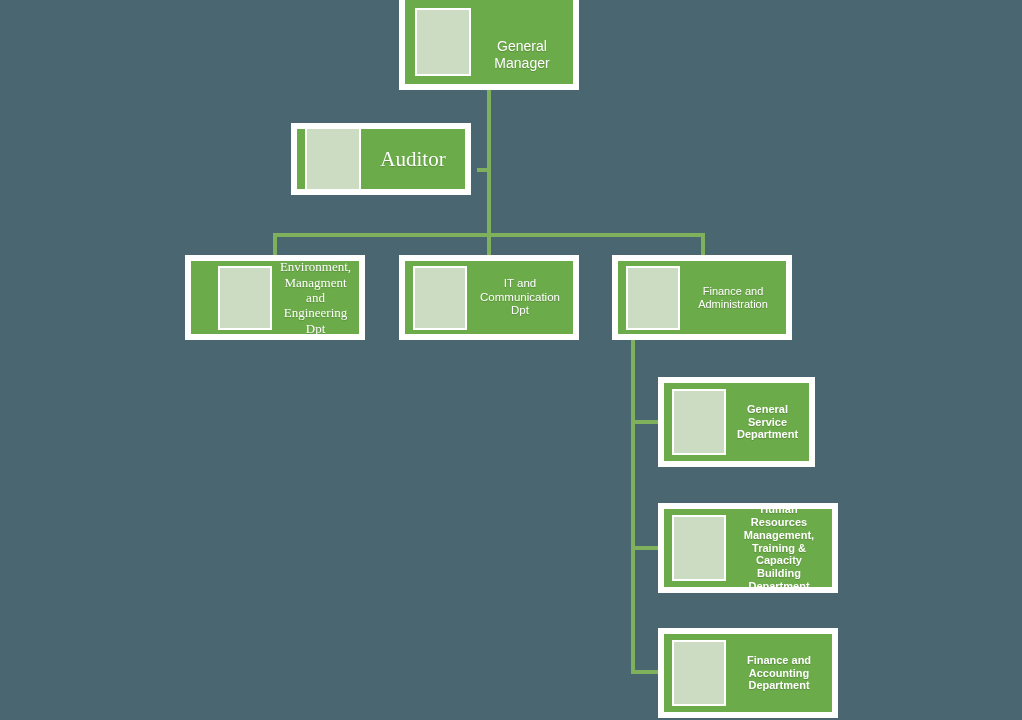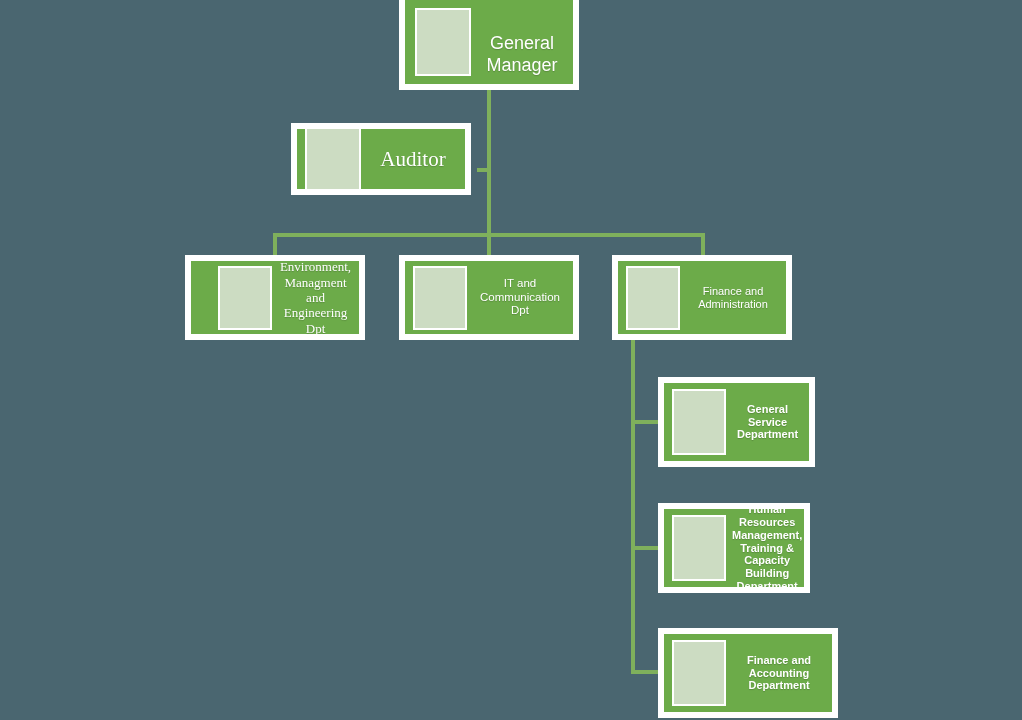--- a/index.html
+++ b/index.html
@@ -54,21 +54,21 @@
     padding: 0 6px;
     text-shadow: 0 1px 1px rgba(0,0,0,0.18);
     white-space: pre-line;
   }
 
   
   #node-general-manager {
     left: 399px; top: -6px; width: 180px; height: 96px;
   }
   #node-general-manager .thumb { width: 56px; height: 68px; margin-left: 10px; }
-  #node-general-manager .label { font-size: 18px; font-family: "Liberation Sans", sans-serif; margin-top: 25px; }
+  #node-general-manager .label { font-size: 14px; font-family: "Liberation Sans", sans-serif; margin-top: 25px; }
 
   #node-auditor {
     left: 291px; top: 123px; width: 180px; height: 72px;
   }
   #node-auditor .thumb { width: 56px; height: 70px; margin-left: 8px; }
   #node-auditor .label {
     font-size: 21px;
     font-family: "Liberation Serif", serif;
   }
 
@@ -93,21 +93,21 @@
   #node-finance-admin .thumb { width: 54px; height: 64px; margin-left: 8px; }
   #node-finance-admin .label { font-size: 11px; }
 
   #node-general-service {
     left: 658px; top: 377px; width: 157px; height: 90px;
   }
   #node-general-service .thumb { width: 54px; height: 66px; margin-left: 8px; }
   #node-general-service .label { font-size: 11px; font-weight: bold; }
 
   #node-hr {
-    left: 658px; top: 503px; width: 152px; height: 90px; align-items: center;
+    left: 658px; top: 503px; width: 180px; height: 90px; align-items: center;
   }
   #node-hr .thumb { width: 54px; height: 66px; margin-left: 8px; }
   #node-hr .label { font-size: 11px; font-weight: bold; }
 
   #node-finance-accounting {
     left: 658px; top: 628px; width: 180px; height: 90px;
   }
   #node-finance-accounting .thumb { width: 54px; height: 66px; margin-left: 8px; }
   #node-finance-accounting .label { font-size: 11px; font-weight: bold; }
 </style>

